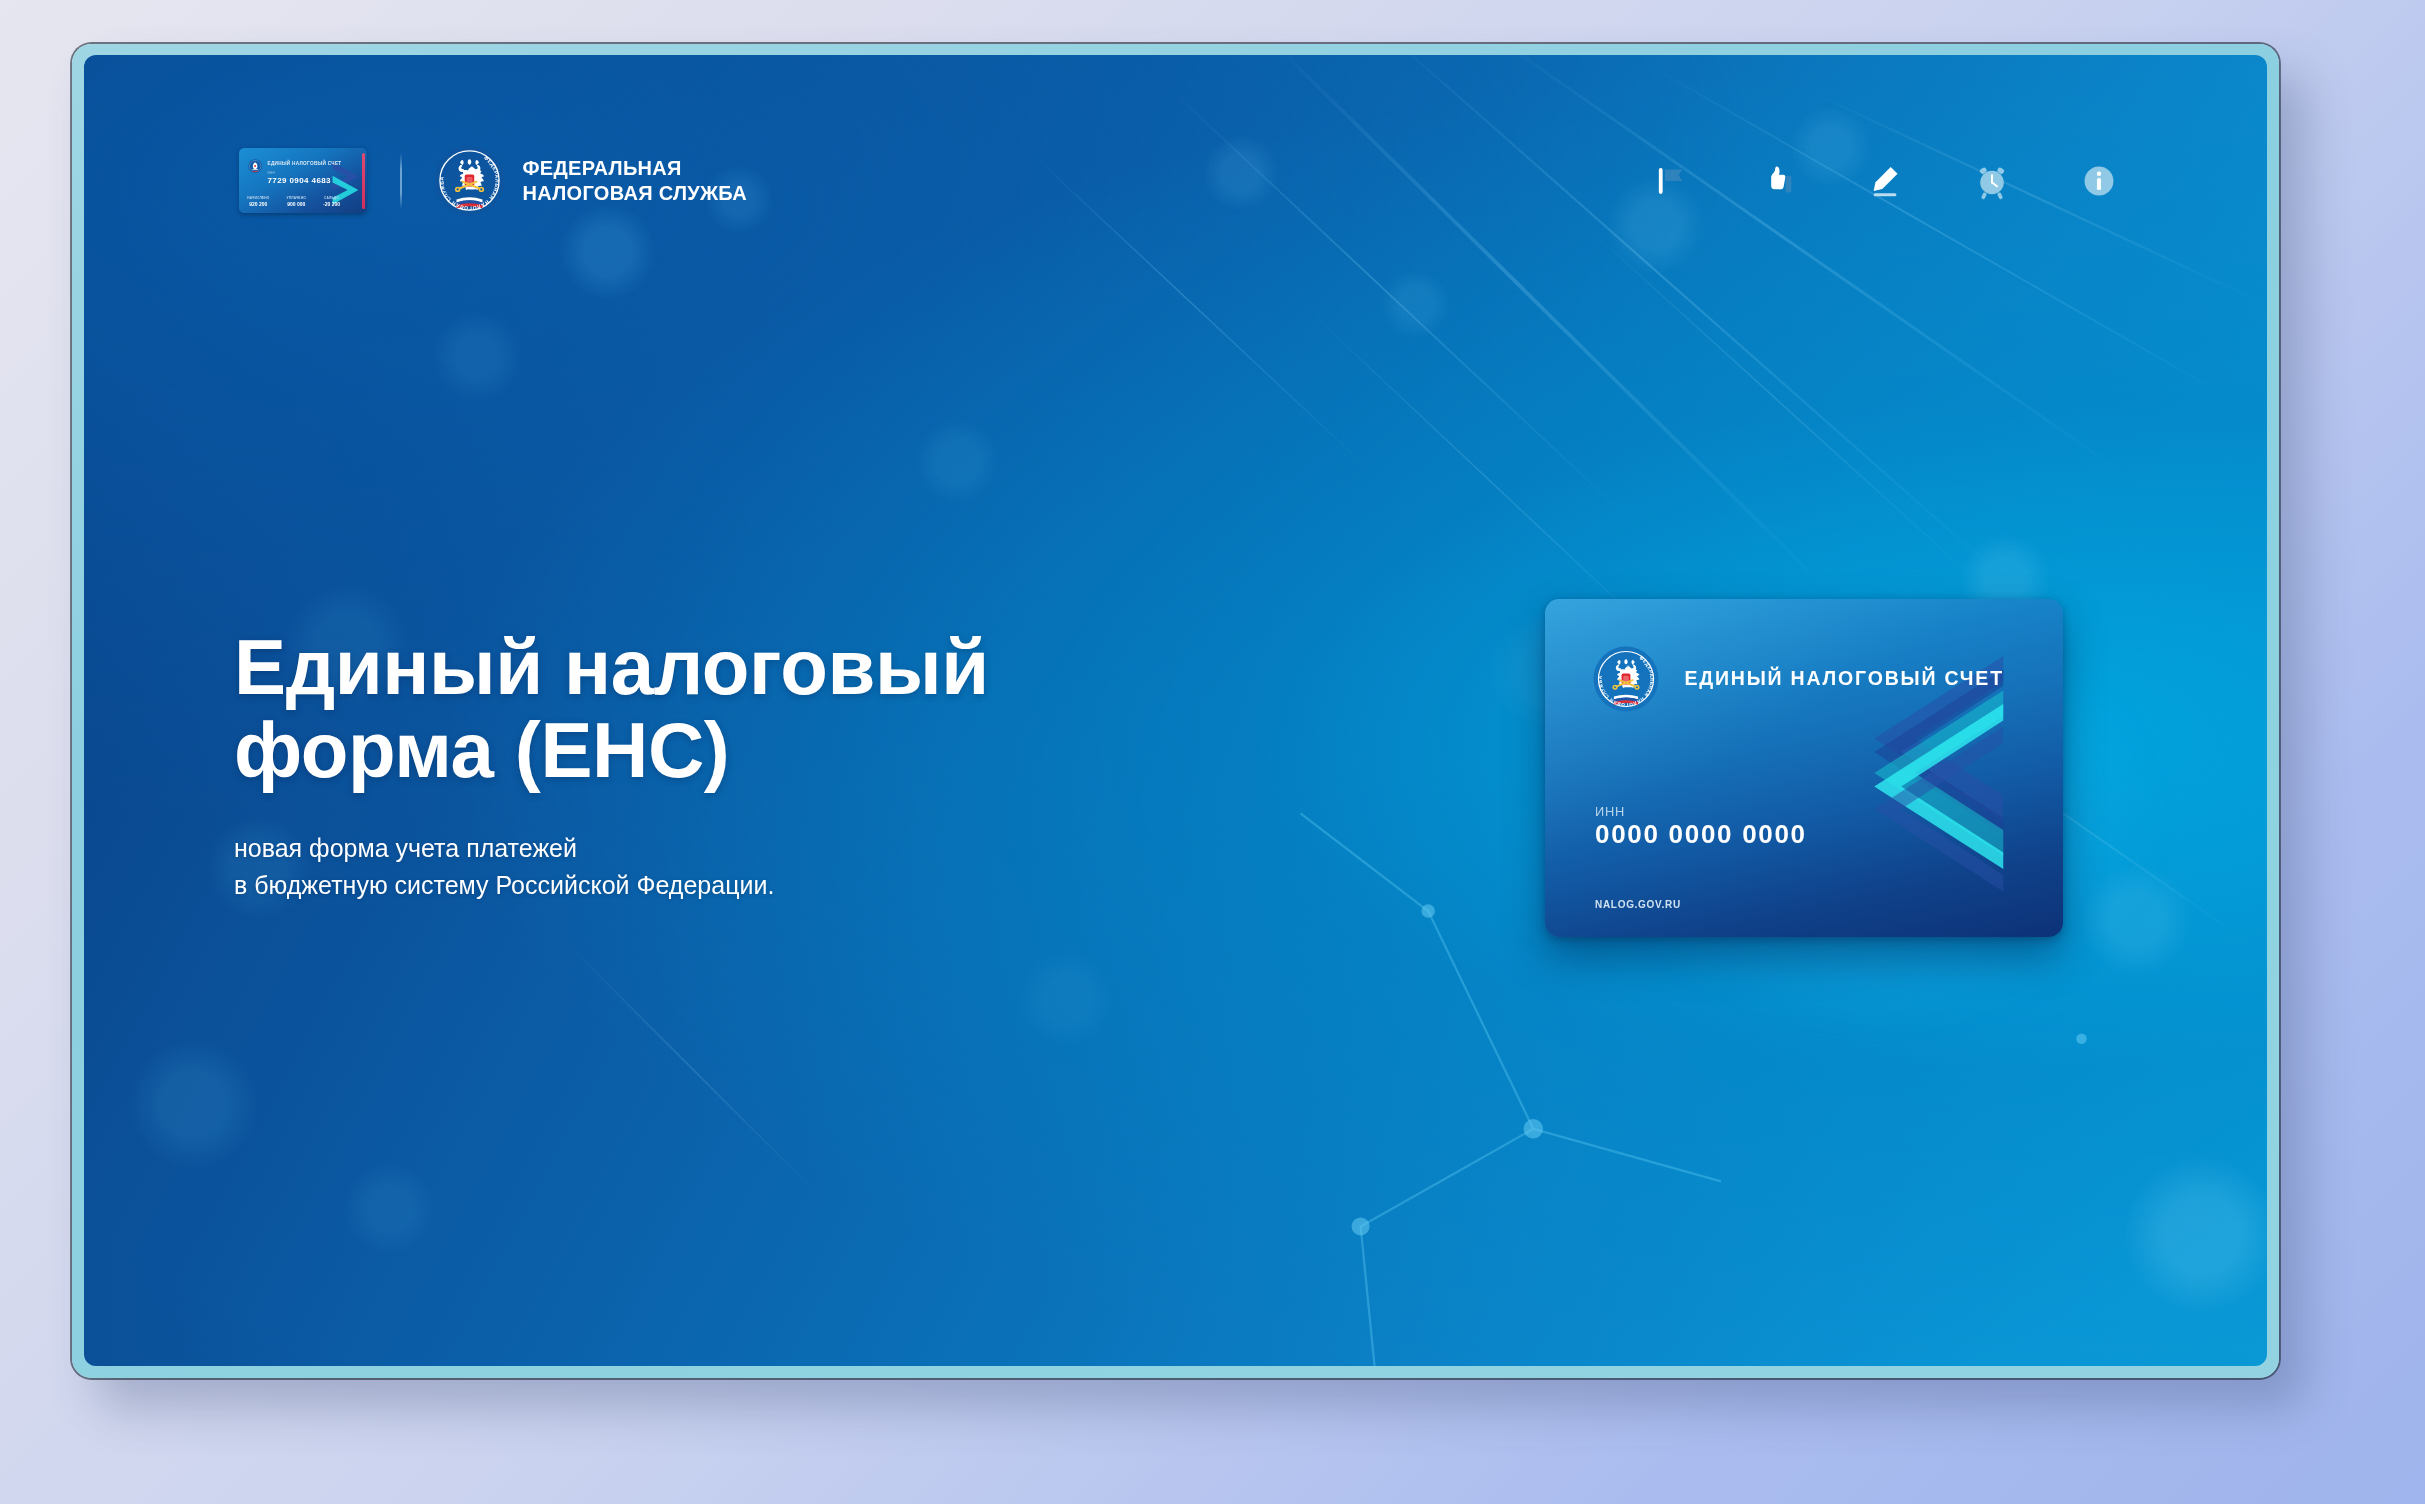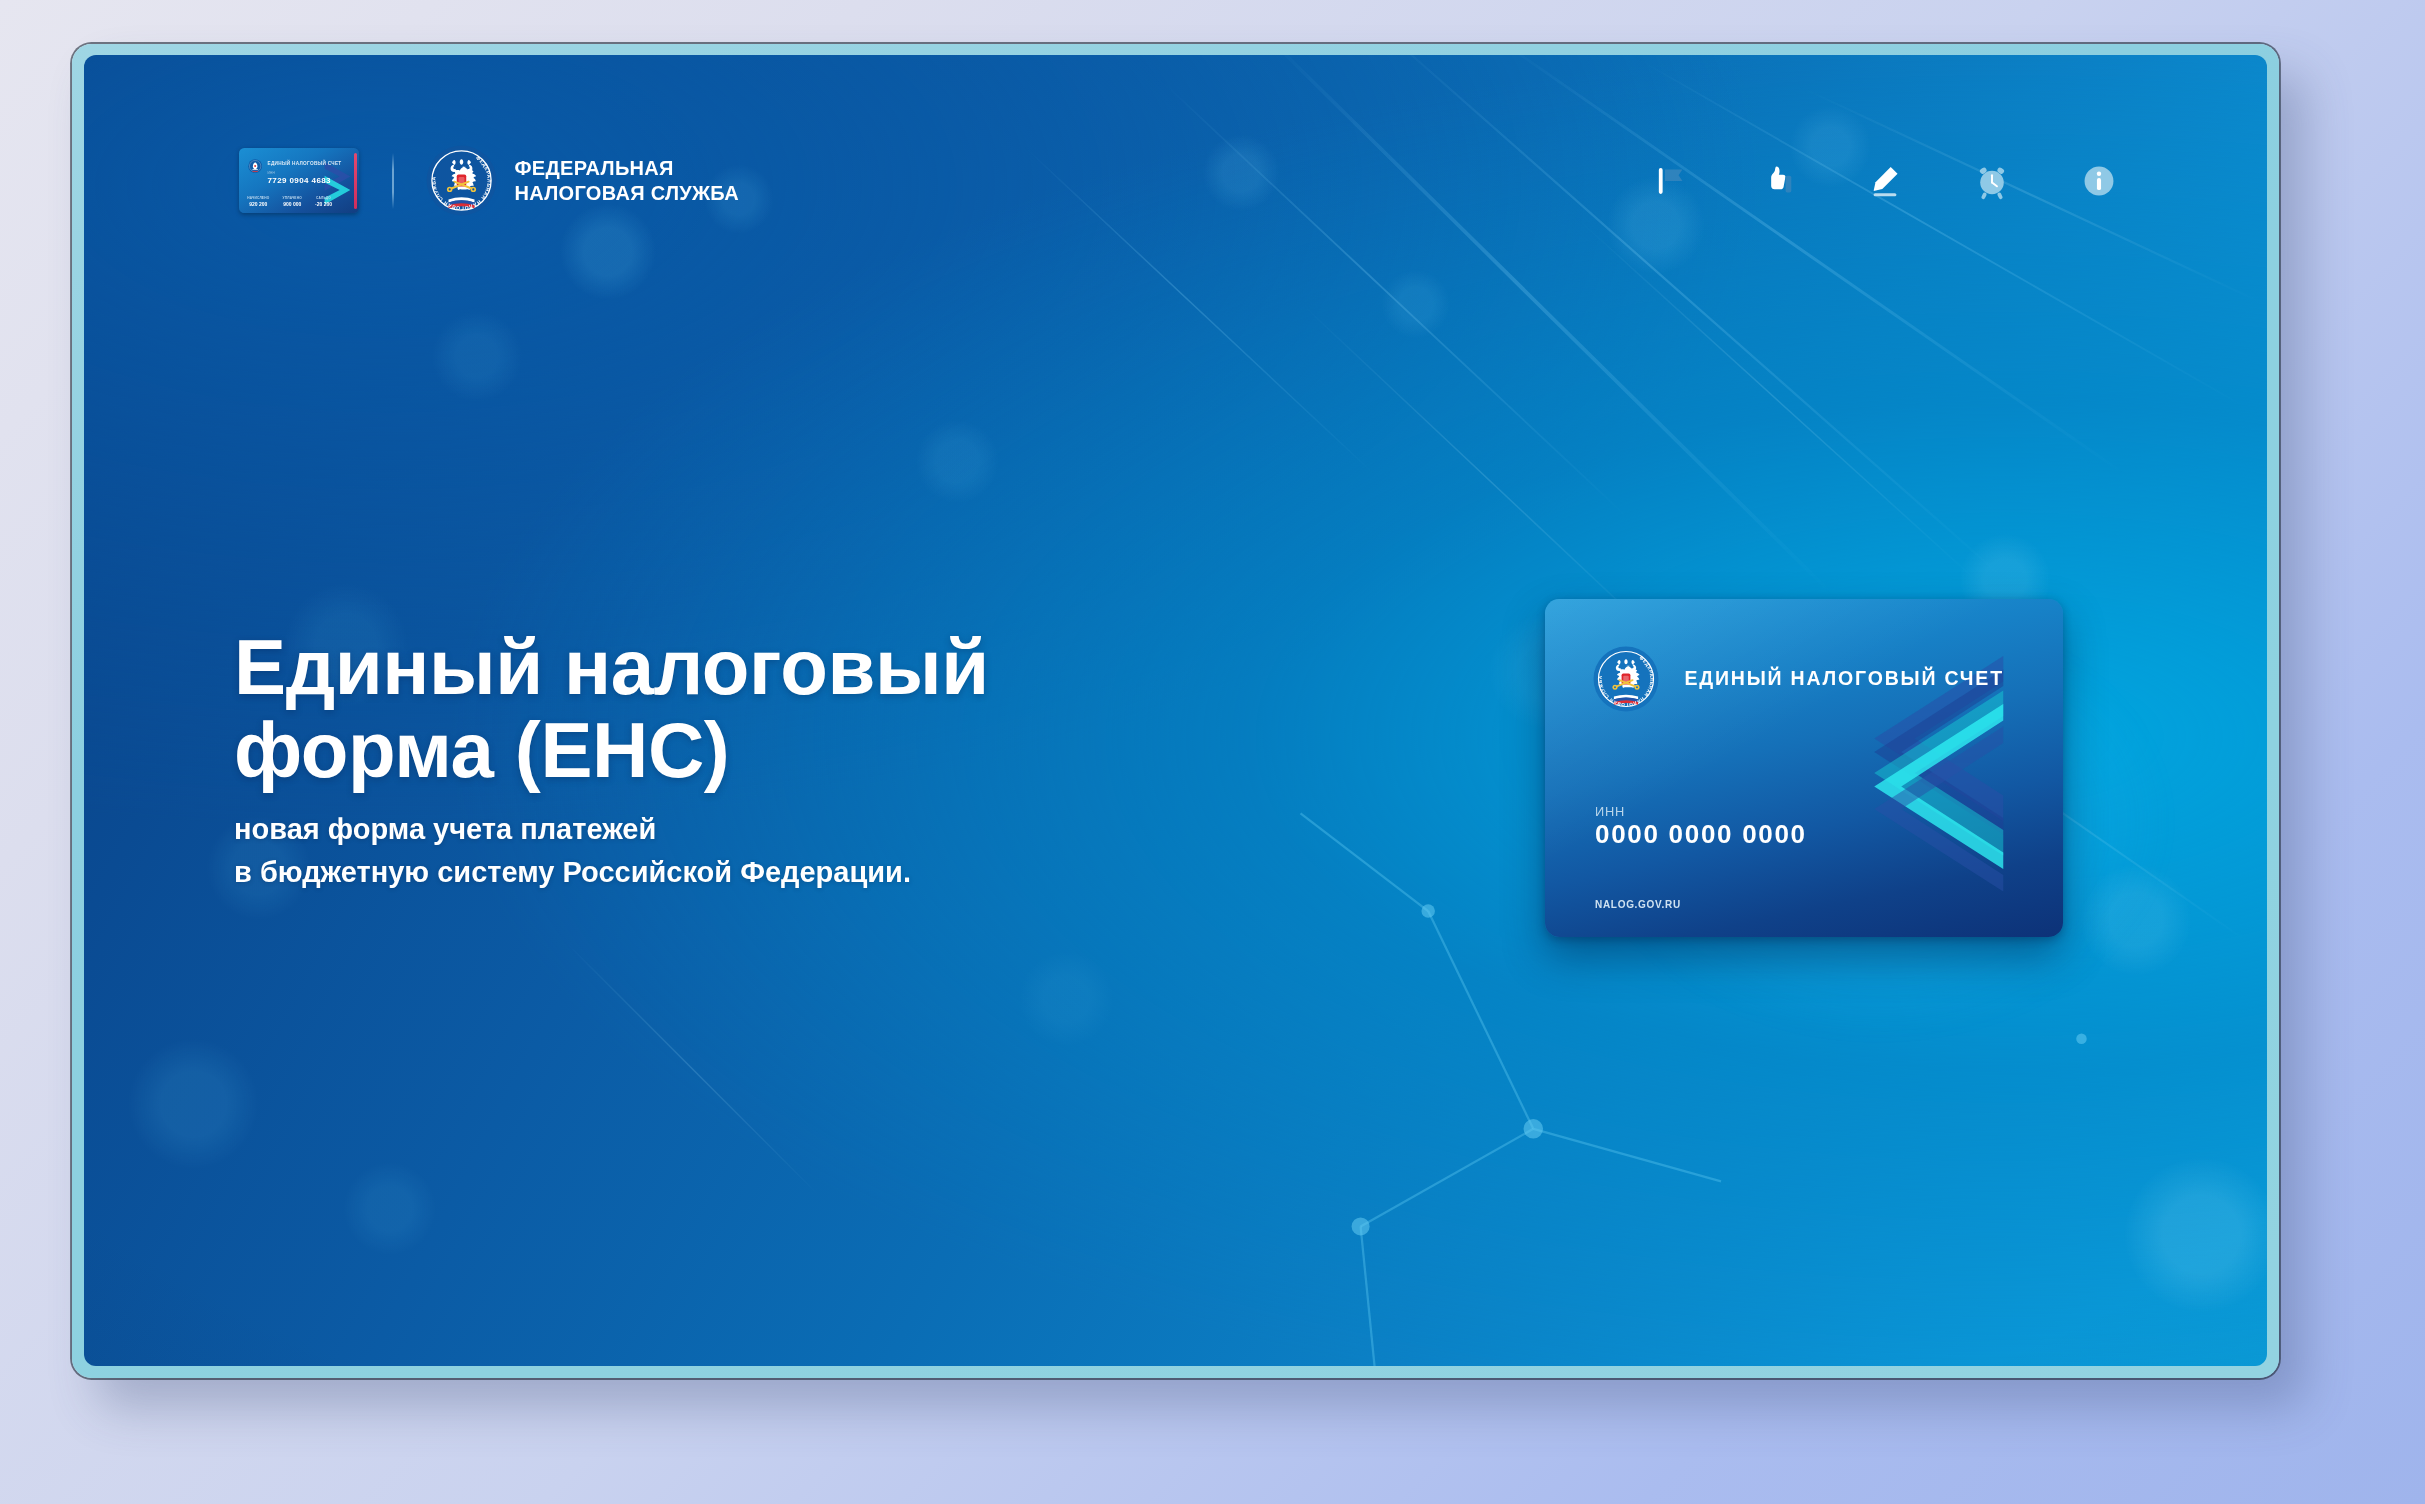--- a/index.html
+++ b/index.html
@@ -86,20 +86,21 @@
 
   
   #mini-card {
     position: relative;
     width: 120px; height: 65px;
     border-radius: 5.3px;
     overflow: hidden;
     background: linear-gradient(150deg, #1b8fd4 0%, #1576c0 38%, #14509c 72%, #123d80 100%);
     box-shadow: 0 1.5px 4.5px rgba(0,0,0,.28);
     flex: none;
+    padding-left: 8px;
   }
   #mini-card .mc-chev {
     position: absolute; right: -4.5px; top: 10.5px;
     width: 44px; height: 47px;
   }
   #mini-card .mc-stripe {
     position: absolute; right: 2.3px; top: 4.5px; bottom: 4.5px; width: 3px;
     background: linear-gradient(180deg,#e1496f,#d02d5d);
     border-radius: 1.5px;
   }
@@ -163,24 +164,24 @@
     color: #ffffff;
     font-weight: 700;
     font-size: 78px;
     line-height: 1.07;
     letter-spacing: -0.4px;
     white-space: pre-line;
     margin: 0;
     text-shadow: 0 1.5px 7.5px rgba(0,26,64,.28);
   }
   #hero-subtitle {
-    margin-top: 16px;
+    margin-top: 38px;
     color: #ffffff;
-    font-weight: 700;
-    font-size: 29px;
+    font-weight: 400;
+    font-size: 25px;
     line-height: 1.48;
     white-space: pre-line;
     text-shadow: 0 0.8px 4.5px rgba(0,26,64,.25);
   }
 
   
   #ens-card-glow {
     position: absolute;
     left: 1419px; top: 488px;
     width: 751px; height: 556px;

